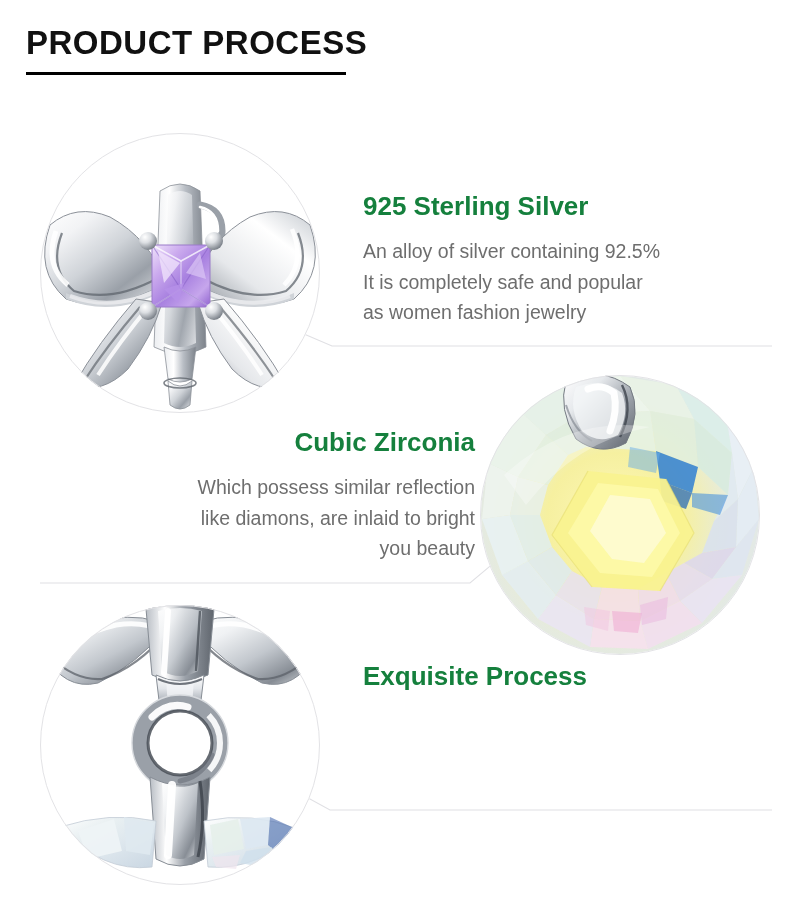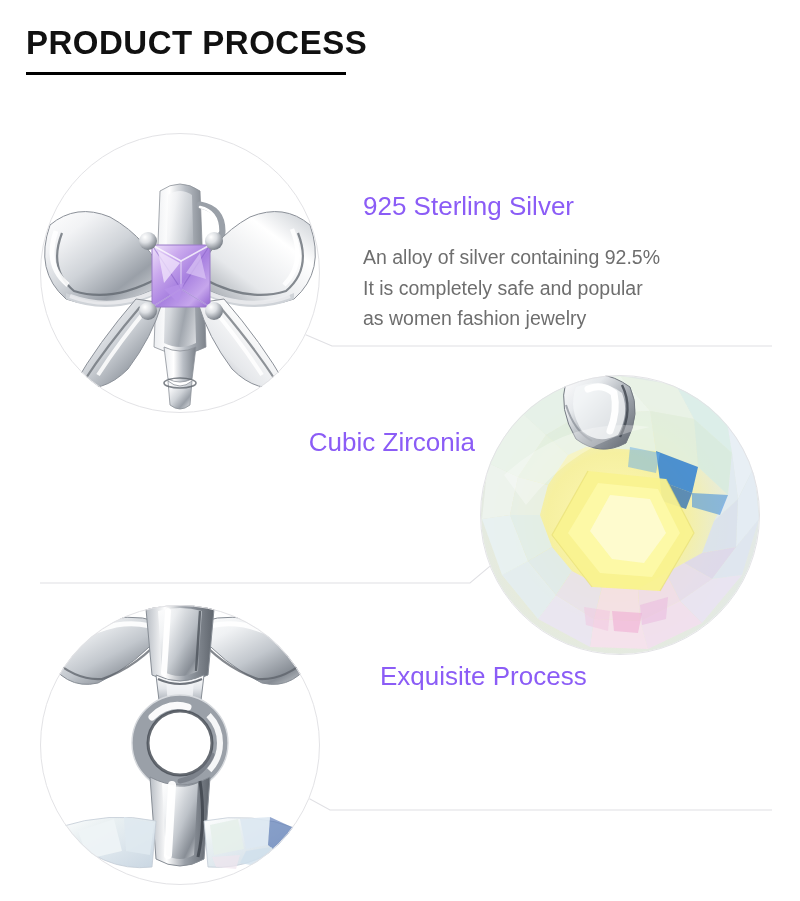--- a/index.html
+++ b/index.html
@@ -29,37 +29,37 @@
     position:absolute;
     left:26px; top:72px;
     width:320px; height:3px;
     background:#000000;
   }
 
   
   .block { position:absolute; }
   .block .heading {
     font-size:26px;
-    font-weight:normal;
-    color:#8b5cf6;
+    font-weight:bold;
+    color:#15803d;
     line-height:1.15;
     white-space:nowrap;
   }
   .block .body {
-    margin-top:20px;
+    margin-top:14px;
     font-size:19.5px;
     font-weight:normal;
     color:#6e6e6e;
     line-height:1.58;
     white-space:pre-line;
   }
 
   #block-silver   { left:363px; top:192px; width:420px; }
   #block-zirconia { left:55px;  top:428px; width:420px;text-align:right; }
-  #block-process  { left:380px; top:662px; width:420px; }
+  #block-process  { left:363px; top:662px; width:420px; }
 
   
   #connectors {
     position:absolute;
     left:0; top:0;
     width:800px; height:901px;
     pointer-events:none;
   }
 
   
@@ -363,19 +363,22 @@
 
   <div class="block" id="block-silver">
     <div class="heading">925 Sterling Silver</div>
     <div class="body">An alloy of silver containing 92.5%
 It is completely safe and popular
 as women fashion jewelry</div>
   </div>
 
   <div class="block" id="block-zirconia">
     <div class="heading">Cubic Zirconia</div>
+    <div class="body">Which possess similar reflection
+like diamons, are inlaid to bright
+you beauty</div>
   </div>
 
   <div class="block" id="block-process">
     <div class="heading">Exquisite Process</div>
   </div>
 
 </div>
 
 </body></html>

